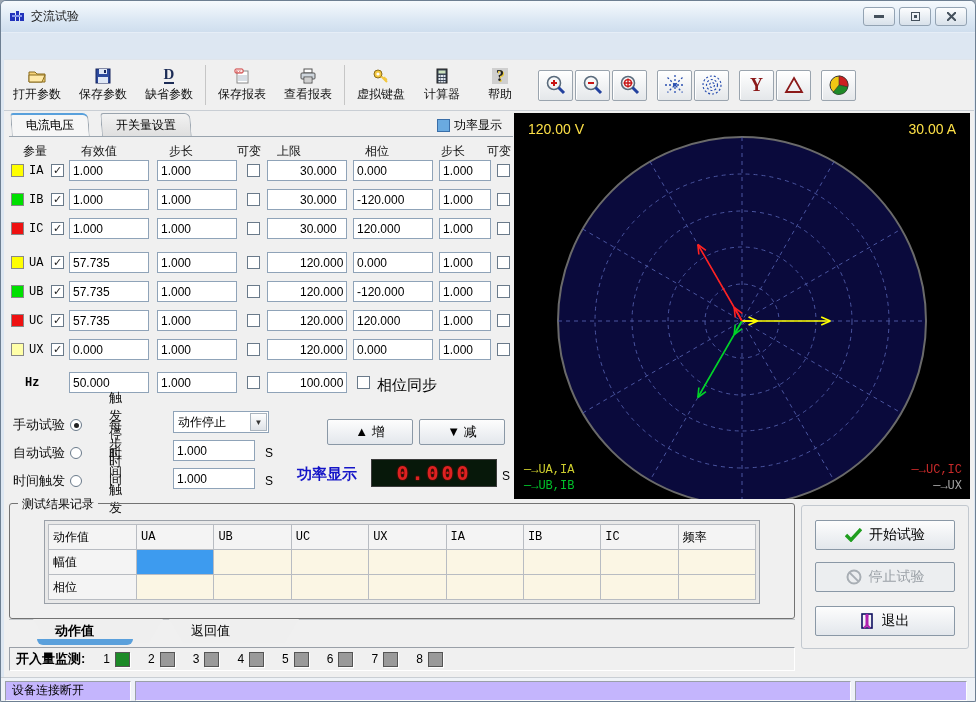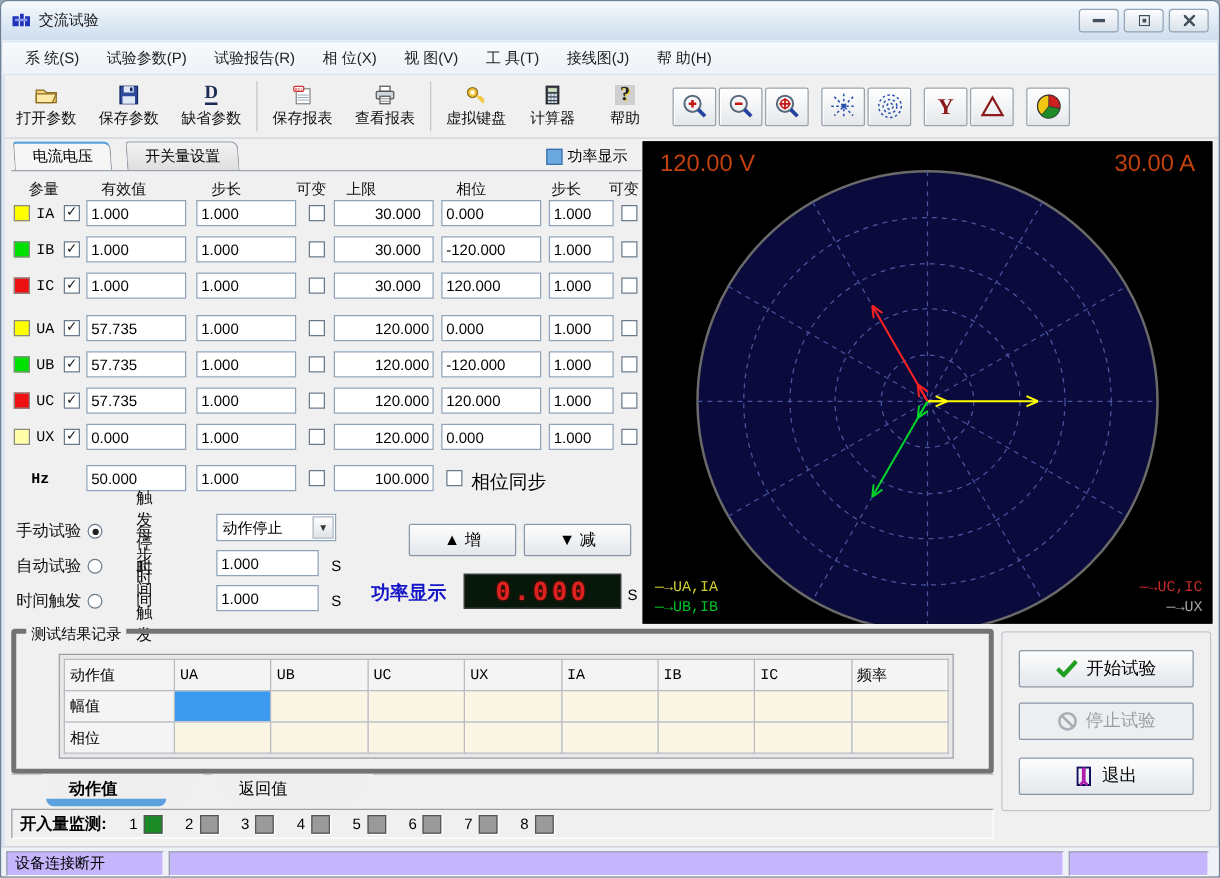--- a/index.html
+++ b/index.html
@@ -49,24 +49,24 @@
   .dd{position:absolute;left:160px;top:-2px;width:96px;height:22px;border:1px solid #8fa3b8;background:#fff;font-size:12px;display:flex;align-items:center;padding-left:4px;}
   .ddbtn{position:absolute;right:1px;top:1px;width:17px;height:18px;background:linear-gradient(#fefefe,#dfe3e8);border:1px solid #aab4be;font-size:8px;color:#333;display:flex;align-items:center;justify-content:center;}
   .minp{position:absolute;left:160px;top:-1px;width:82px;height:21px;border:1px solid #8fa3b8;background:#fff;font-size:12px;padding:1px 3px;}
   .sunit{position:absolute;left:252px;font-size:12px;}
   .stepbtn{position:absolute;width:86px;height:26px;border:1px solid #8a98a6;border-radius:2px;background:linear-gradient(#fdfdfd,#e3e7ec);font-size:13px;display:flex;align-items:center;justify-content:center;gap:4px;}
   .acttime{position:absolute;left:288px;top:352px;font-size:15px;font-weight:bold;color:#1515c8;}
   .led{position:absolute;left:362px;top:346px;width:126px;height:28px;background:#07180a;border:1px solid #3a3a3a;color:#d22;font-family:"DejaVu Sans Mono","Liberation Mono",monospace;font-weight:bold;font-size:20px;letter-spacing:3px;text-align:center;line-height:27px;text-shadow:0 0 2px #a00;}
   .ledS{position:absolute;left:493px;top:356px;font-size:12px;}
   
   .polar{position:absolute;left:510px;top:2px;width:456px;height:386px;background:#000;}
-  .pscale{position:absolute;top:8px;color:#c2410c;font-size:19px;}
+  .pscale{position:absolute;top:8px;color:#fde047;font-size:14px;}
   .plegend{position:absolute;font-size:12px;font-family:"Liberation Mono","DejaVu Sans Mono",monospace;}
   
-  .resbox{position:absolute;left:5px;top:392px;width:786px;height:116px;border:4px solid #737373;border-radius:3px;}
+  .resbox{position:absolute;left:5px;top:392px;width:786px;height:116px;border:1px solid #737373;border-radius:3px;}
   .reslabel{position:absolute;left:8px;top:-8px;background:#f0f0f0;padding:0 4px;font-size:12px;}
   .tablewrap{position:absolute;left:34px;top:16px;width:716px;height:84px;border:1px solid #9aa0a8;background:#e8e8e8;padding:3px;}
   table.res{border-collapse:collapse;width:100%;height:100%;table-layout:fixed;}
   table.res td{border:1px solid #b8bcc2;font-size:12px;padding:1px 4px;height:24px;overflow:hidden;}
   td.hdr{background:#f4f4f4;font-family:"Liberation Mono","DejaVu Sans Mono",monospace;}
   td.rowlbl{background:#f4f4f4;}
   td.cell{background:#fbf6e4;}
   td.sel{background:#3d9bef;}
   
   .btab{position:absolute;height:24px;padding:0 22px;font-size:13px;display:flex;align-items:center;background:#efefef;clip-path:polygon(0 0,100% 0,calc(100% - 14px) 100%,14px 100%);}
@@ -113,30 +113,20 @@
           </svg>
         </div>
       <div class="wbtn">
           <svg width="9" height="9" viewBox="0 0 9 9">
             <path d="M0 0 L9 9 M9 0 L0 9" stroke="#44505c" stroke-width="2"></path>
           </svg>
         </div>
     </div>
   </div>
 
-  <div class="menubar">
-    <span class="menuitem">系 统(S)</span>
-    <span class="menuitem">试验参数(P)</span>
-    <span class="menuitem">试验报告(R)</span>
-    <span class="menuitem">相 位(X)</span>
-    <span class="menuitem">视 图(V)</span>
-    <span class="menuitem">工 具(T)</span>
-    <span class="menuitem">接线图(J)</span>
-    <span class="menuitem">帮 助(H)</span>
-  </div>
 
   <div class="toolbar">
     <div class="tbtn">
       <svg class="ico16" viewBox="0 0 18 16">
           <path d="M1 4 h6 l2 2 h8 v8 h-16 z" fill="#f6d37a" stroke="#8a6d1f"></path>
           <path d="M1 7 h13 l3 0 -3 7 h-13 z" fill="#ffe9a8" stroke="#8a6d1f"></path>
         </svg>
       <span class="lbl">打开参数</span>
     </div>
     <div class="tbtn">

